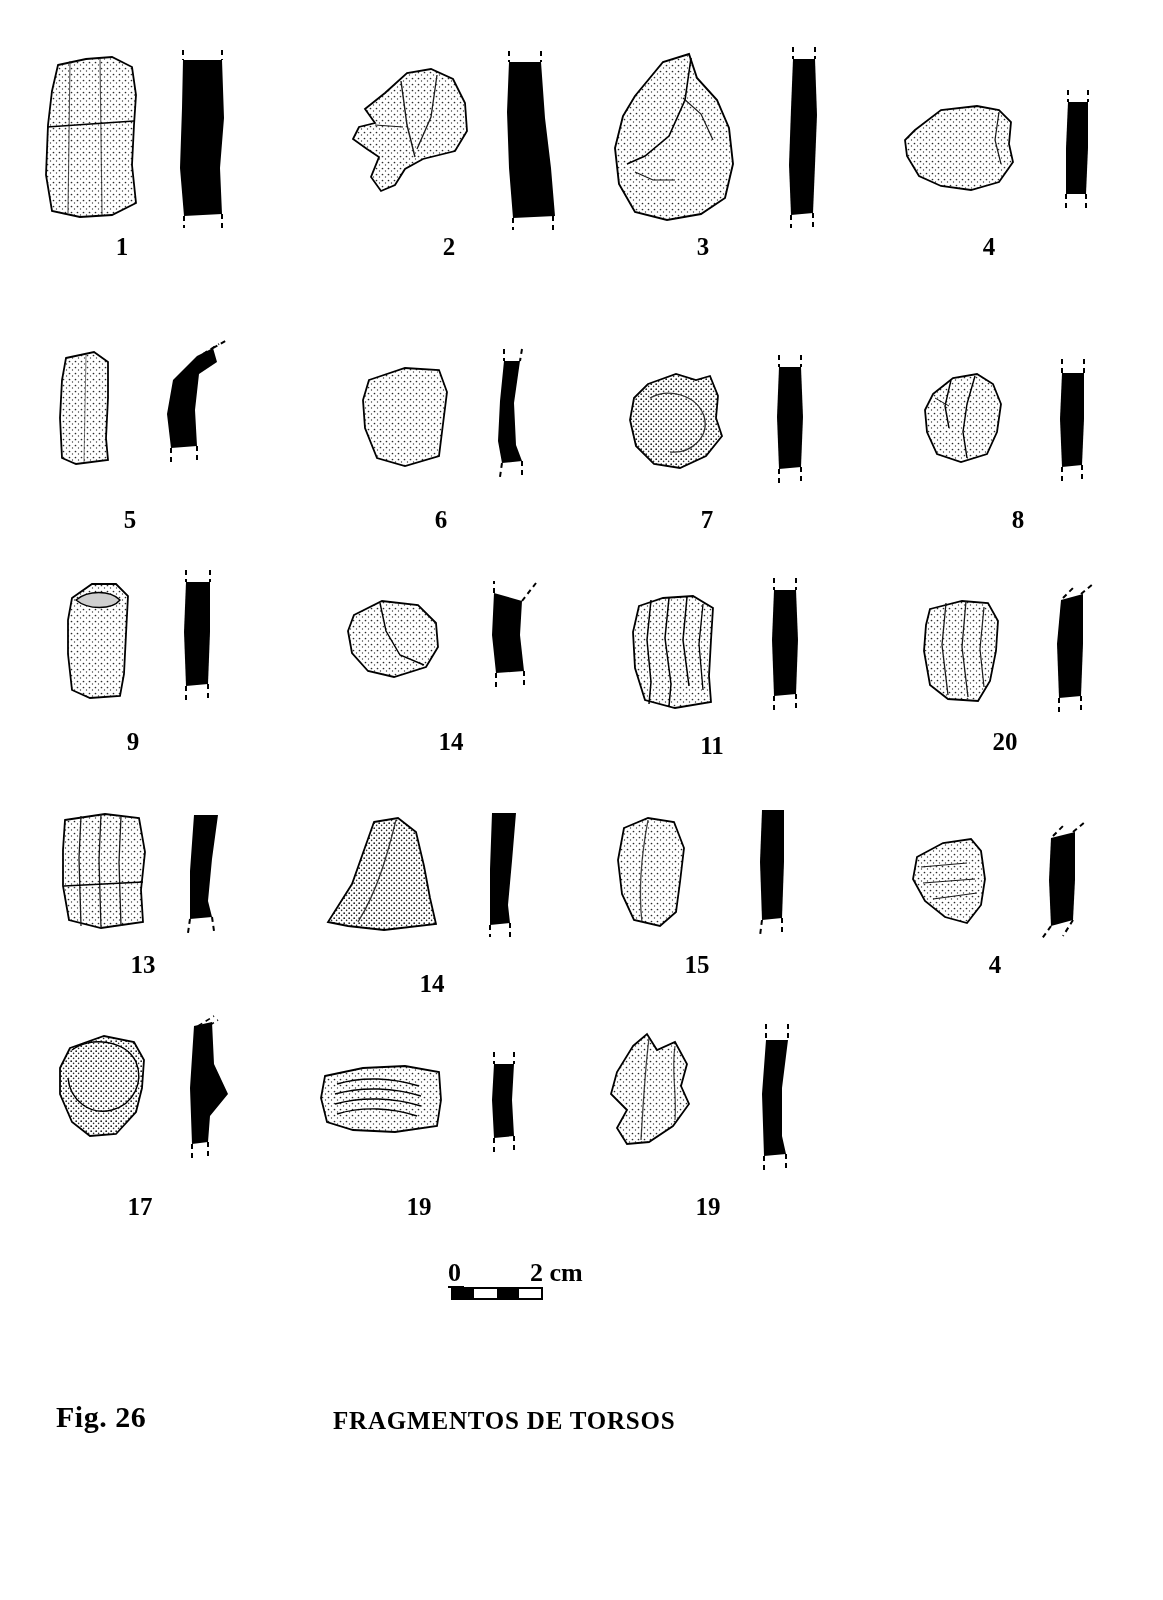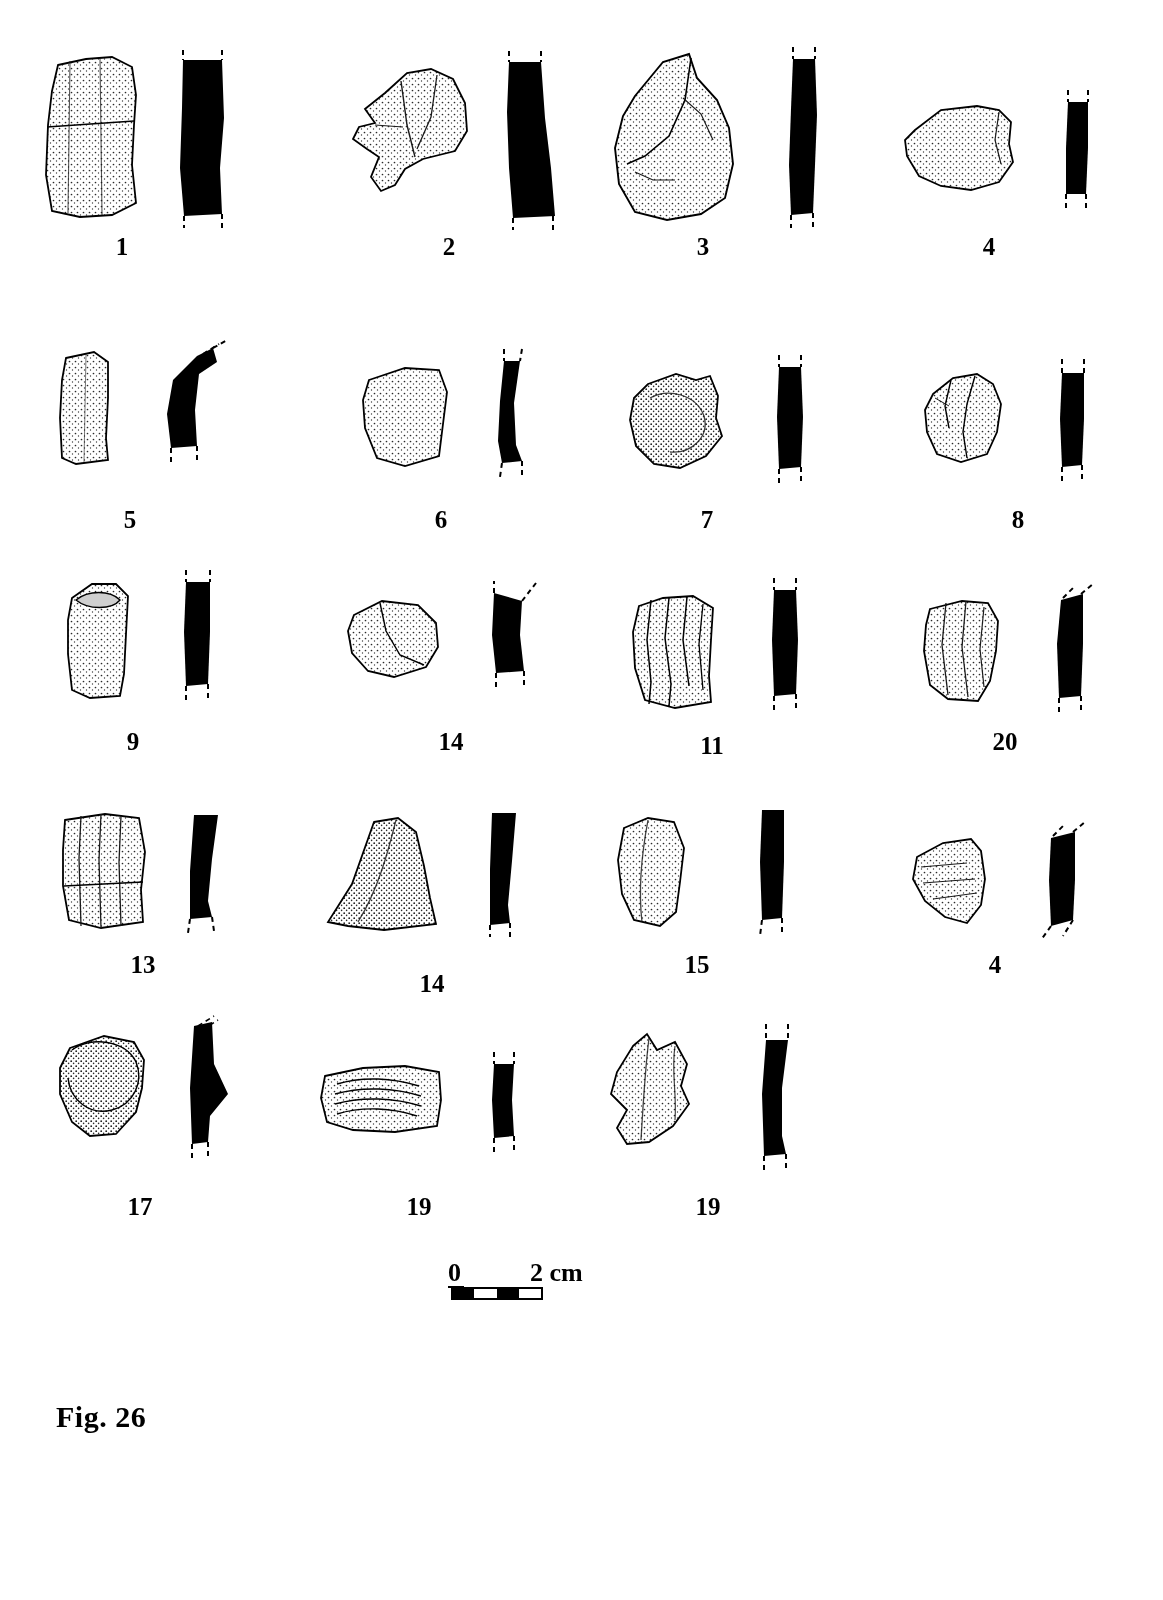--- a/index.html
+++ b/index.html
@@ -526,14 +526,15 @@
     <svg width="96" height="16" viewBox="0 0 96 16">
       <rect x="0" y="2" width="90" height="11" fill="#fff" stroke="#000" stroke-width="2"></rect>
       <rect x="0" y="2" width="22" height="11" fill="#000"></rect>
       <rect x="45" y="2" width="22" height="11" fill="#000"></rect>
     </svg>
   </div>
 
   <div style="position:absolute; left:448px; top:1286px; width:16px; height:2px; background:#000;"></div>
 
   <div class="fig-label">Fig. 26</div>
+  <div class="fig-title">FRAGMENTOS DE TORSOS</div>
 
 </div>
 
 </body></html>

